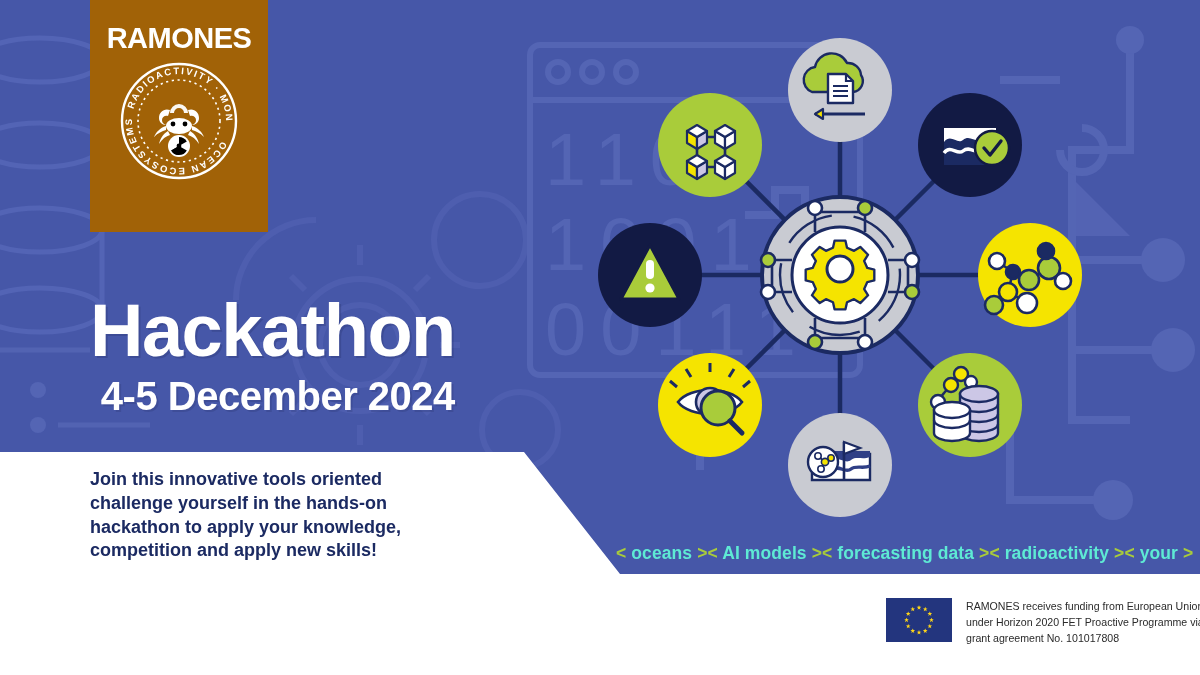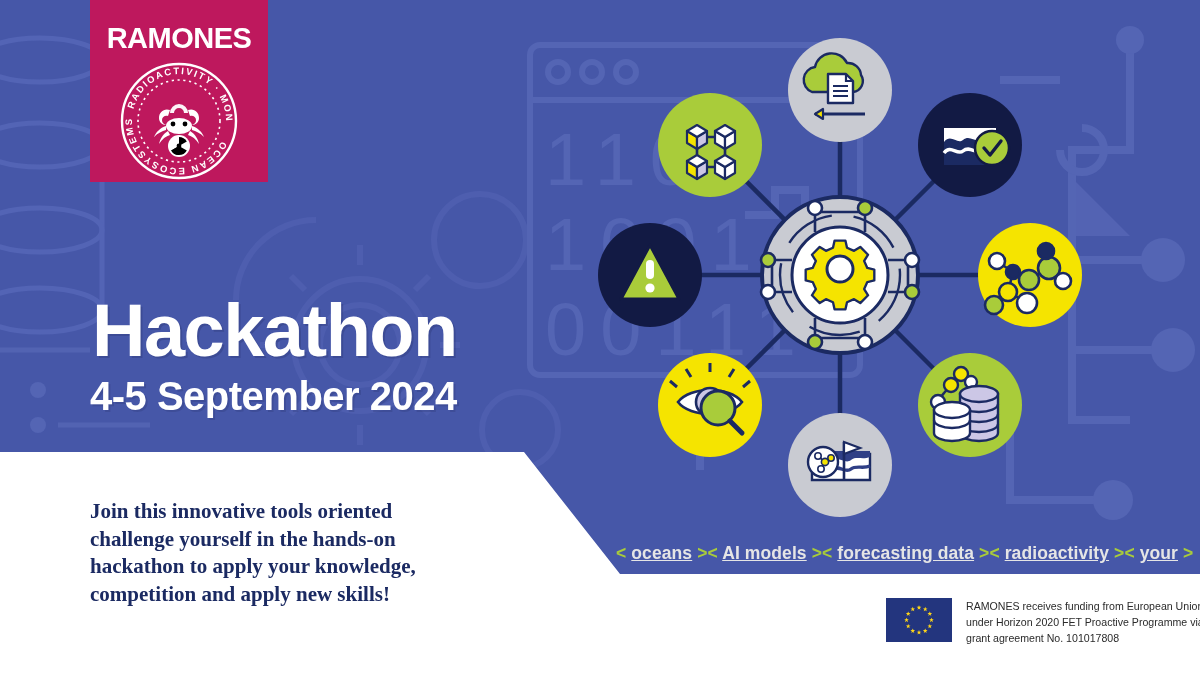--- a/index.html
+++ b/index.html
@@ -23,22 +23,22 @@
     width: 1200px;
     height: 675px;
   }
 
   
   .logo-panel {
     position: absolute;
     left: 90px;
     top: 0;
     width: 178px;
-    height: 182px;
-    background: #be185d;
+    height: 232px;
+    background: #a16207;
     z-index: 6;
   }
   .logo-word {
     position: absolute;
     top: 22px;
     left: 0;
     width: 178px;
     text-align: center;
     color: #ffffff;
     font-family: "Liberation Sans", sans-serif;
@@ -87,45 +87,44 @@
     top: 452px;
     width: 1200px;
     height: 223px;
     background: #ffffff;
     clip-path: polygon(0 0, 524px 0, 620px 122px, 1200px 122px, 1200px 223px, 0 223px);
     z-index: 4;
   }
   .blurb {
     position: absolute;
     left: 90px;
-    top: 498px;
+    top: 468px;
     width: 430px;
     color: #1b2a62;
-    font-size: 21px;
+    font-size: 18px;
     line-height: 1.32;
     font-weight: bold;
     z-index: 5;
-    font-family: Liberation Serif, serif;
   }
   .blurb div { white-space: nowrap; }
 
   
   .keywords {
     position: absolute;
     left: 616px;
     top: 543px;
     z-index: 5;
     color: #ffffff;
     font-size: 17.5px;
     font-weight: bold;
     letter-spacing: 0.1px;
     white-space: nowrap;
   }
   .keywords .br { color: #a9cc3a; }
-  .keywords .kw { color: #e5e5e5; text-decoration: underline; }
+  .keywords .kw { color: #5eead4; }
 
   
   .eu-block {
     position: absolute;
     left: 886px;
     top: 598px;
     z-index: 6;
     display: flex;
     align-items: flex-start;
     gap: 14px;
@@ -271,21 +270,21 @@
         <circle cx="61" cy="86" r="2.4"></circle>
         <path d="M61 86 L61 77 A9 9 0 0 1 68.8 81.5 Z"></path>
         <path d="M61 86 L68.8 90.5 A9 9 0 0 1 53.2 90.5 Z"></path>
         <path d="M61 86 L53.2 81.5 A9 9 0 0 1 61 77 Z" transform="rotate(240 61 86)"></path>
       </g>
     </svg>
   </div>
 
   <div class="headline">
     <h1>Hackathon</h1>
-    <div class="subdate">4-5 September 2024</div>
+    <div class="subdate">4-5 December 2024</div>
   </div>
 
   <svg class="diagram" viewBox="0 0 560 530" xmlns="http://www.w3.org/2000/svg">
 
     <g stroke="#1b2a62" stroke-width="4.5" fill="none">
       <line x1="280" y1="265" x2="280" y2="80"></line>
       <line x1="280" y1="265" x2="410" y2="135"></line>
       <line x1="280" y1="265" x2="470" y2="265"></line>
       <line x1="280" y1="265" x2="410" y2="395"></line>
       <line x1="280" y1="265" x2="280" y2="455"></line>

